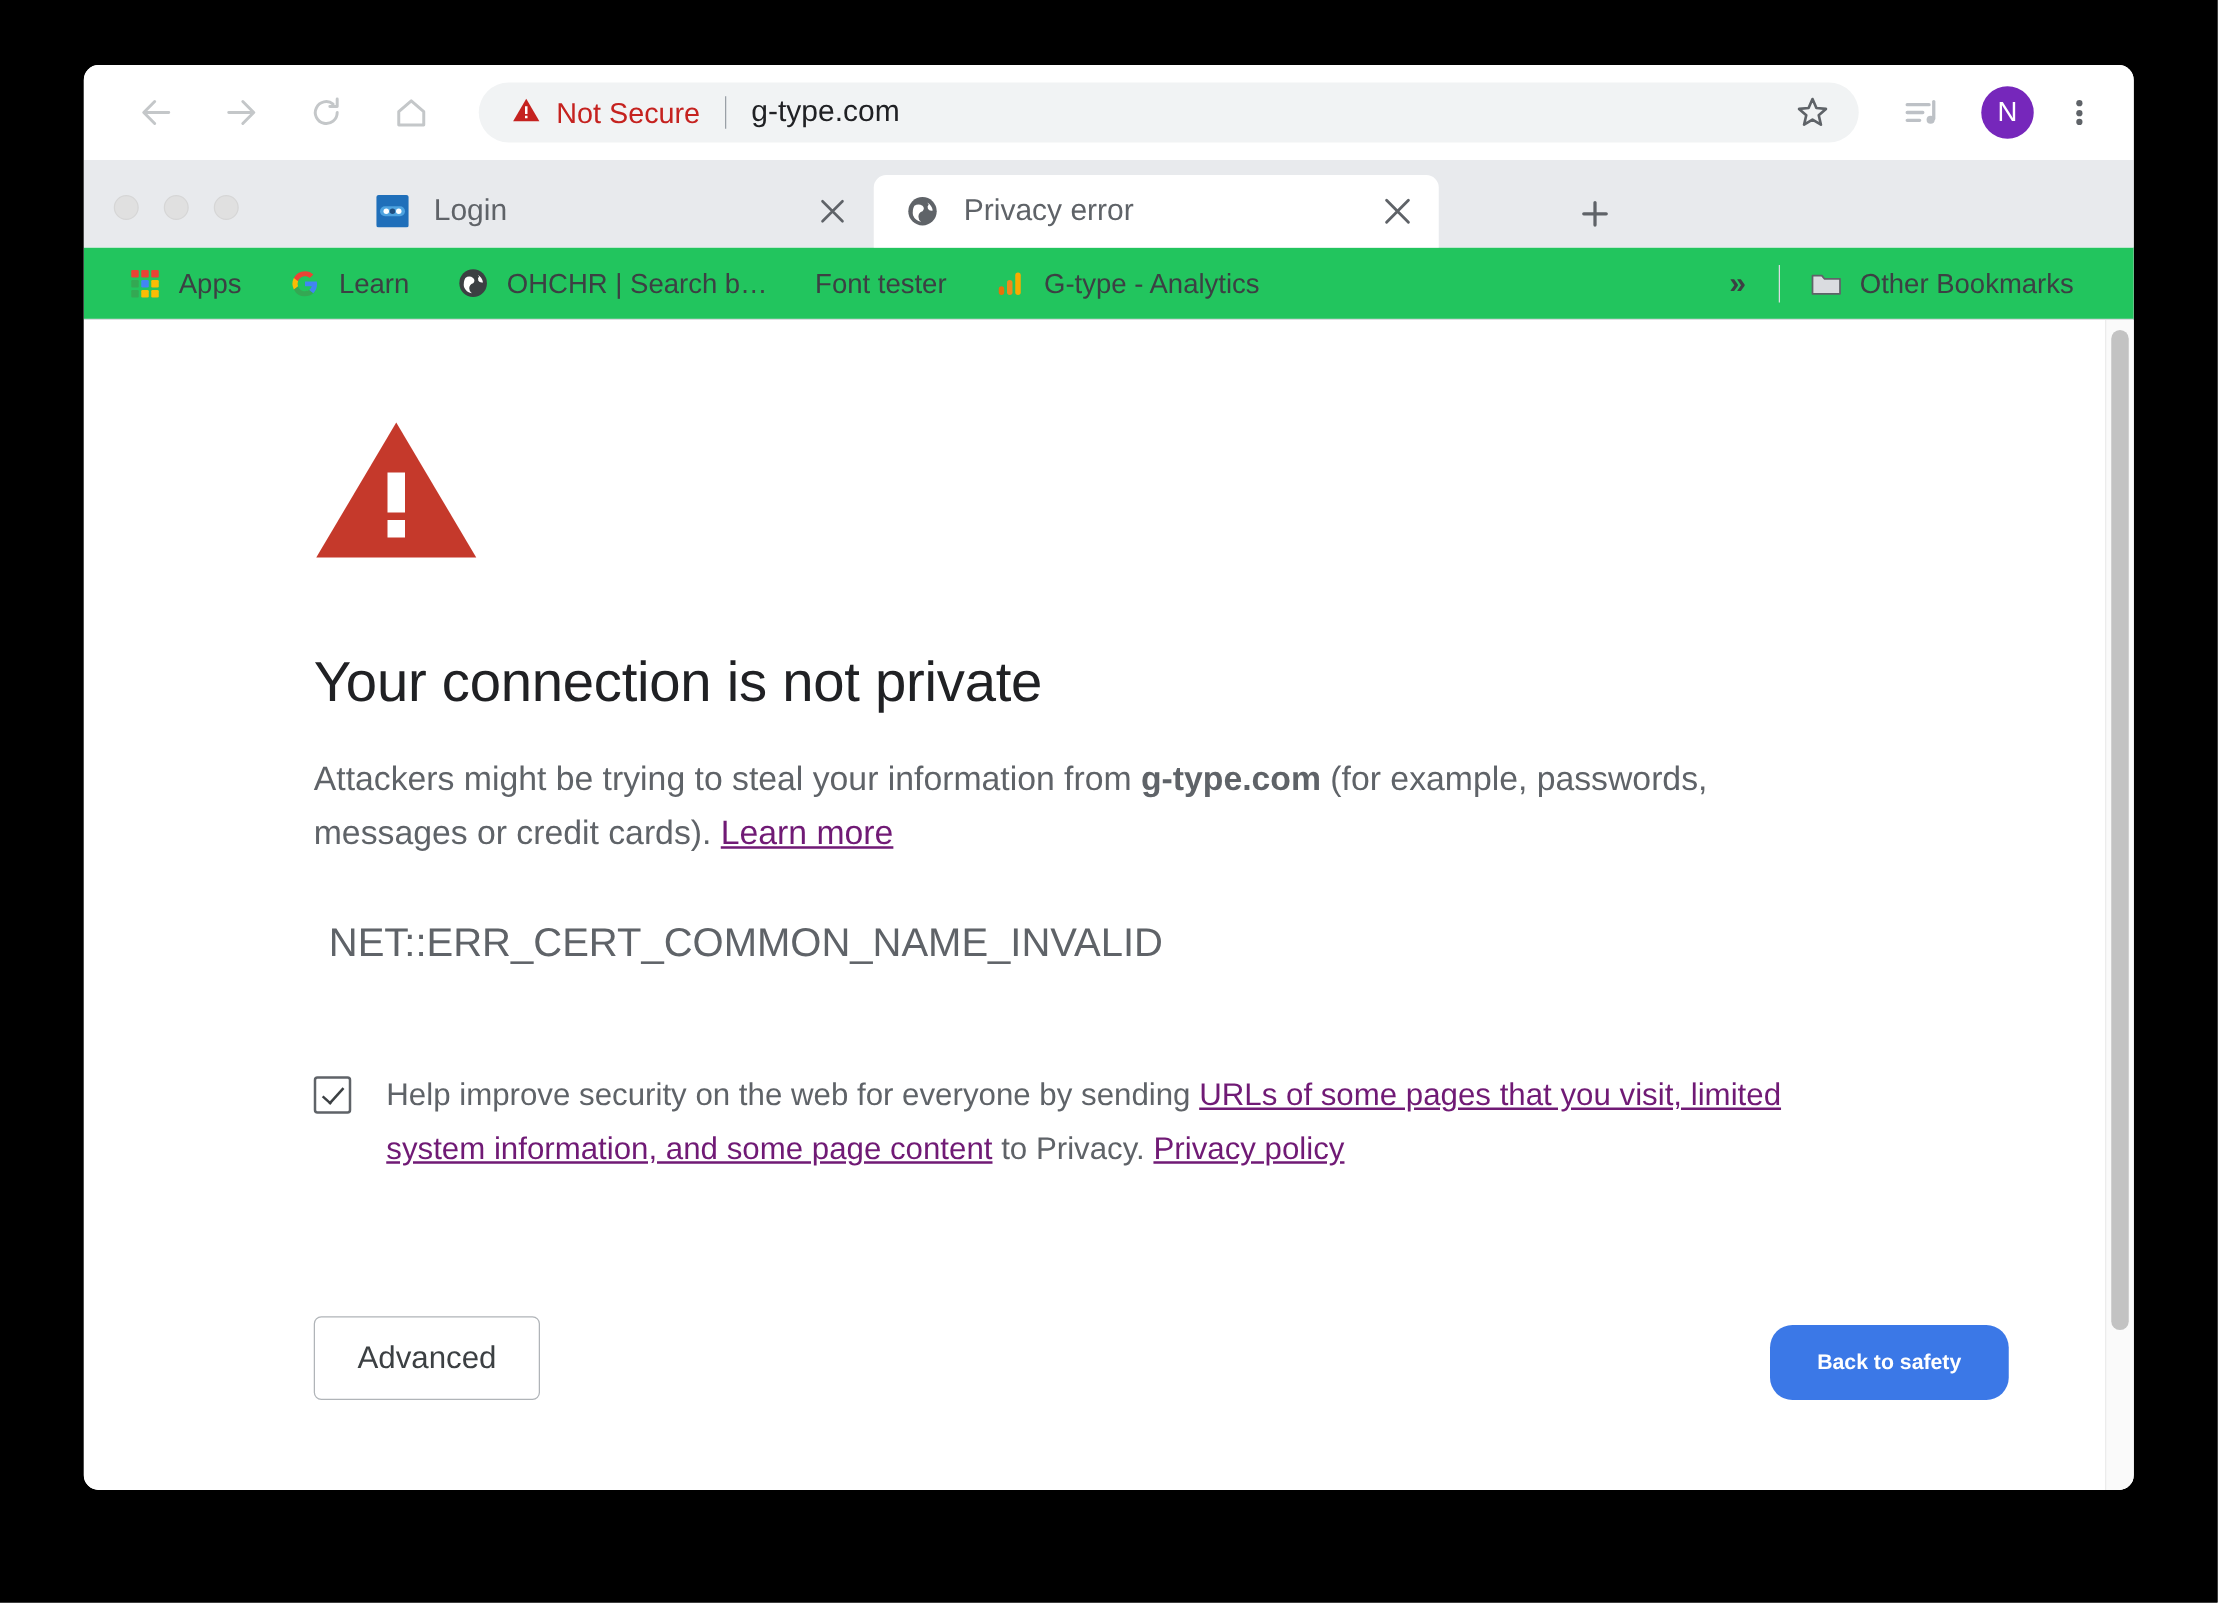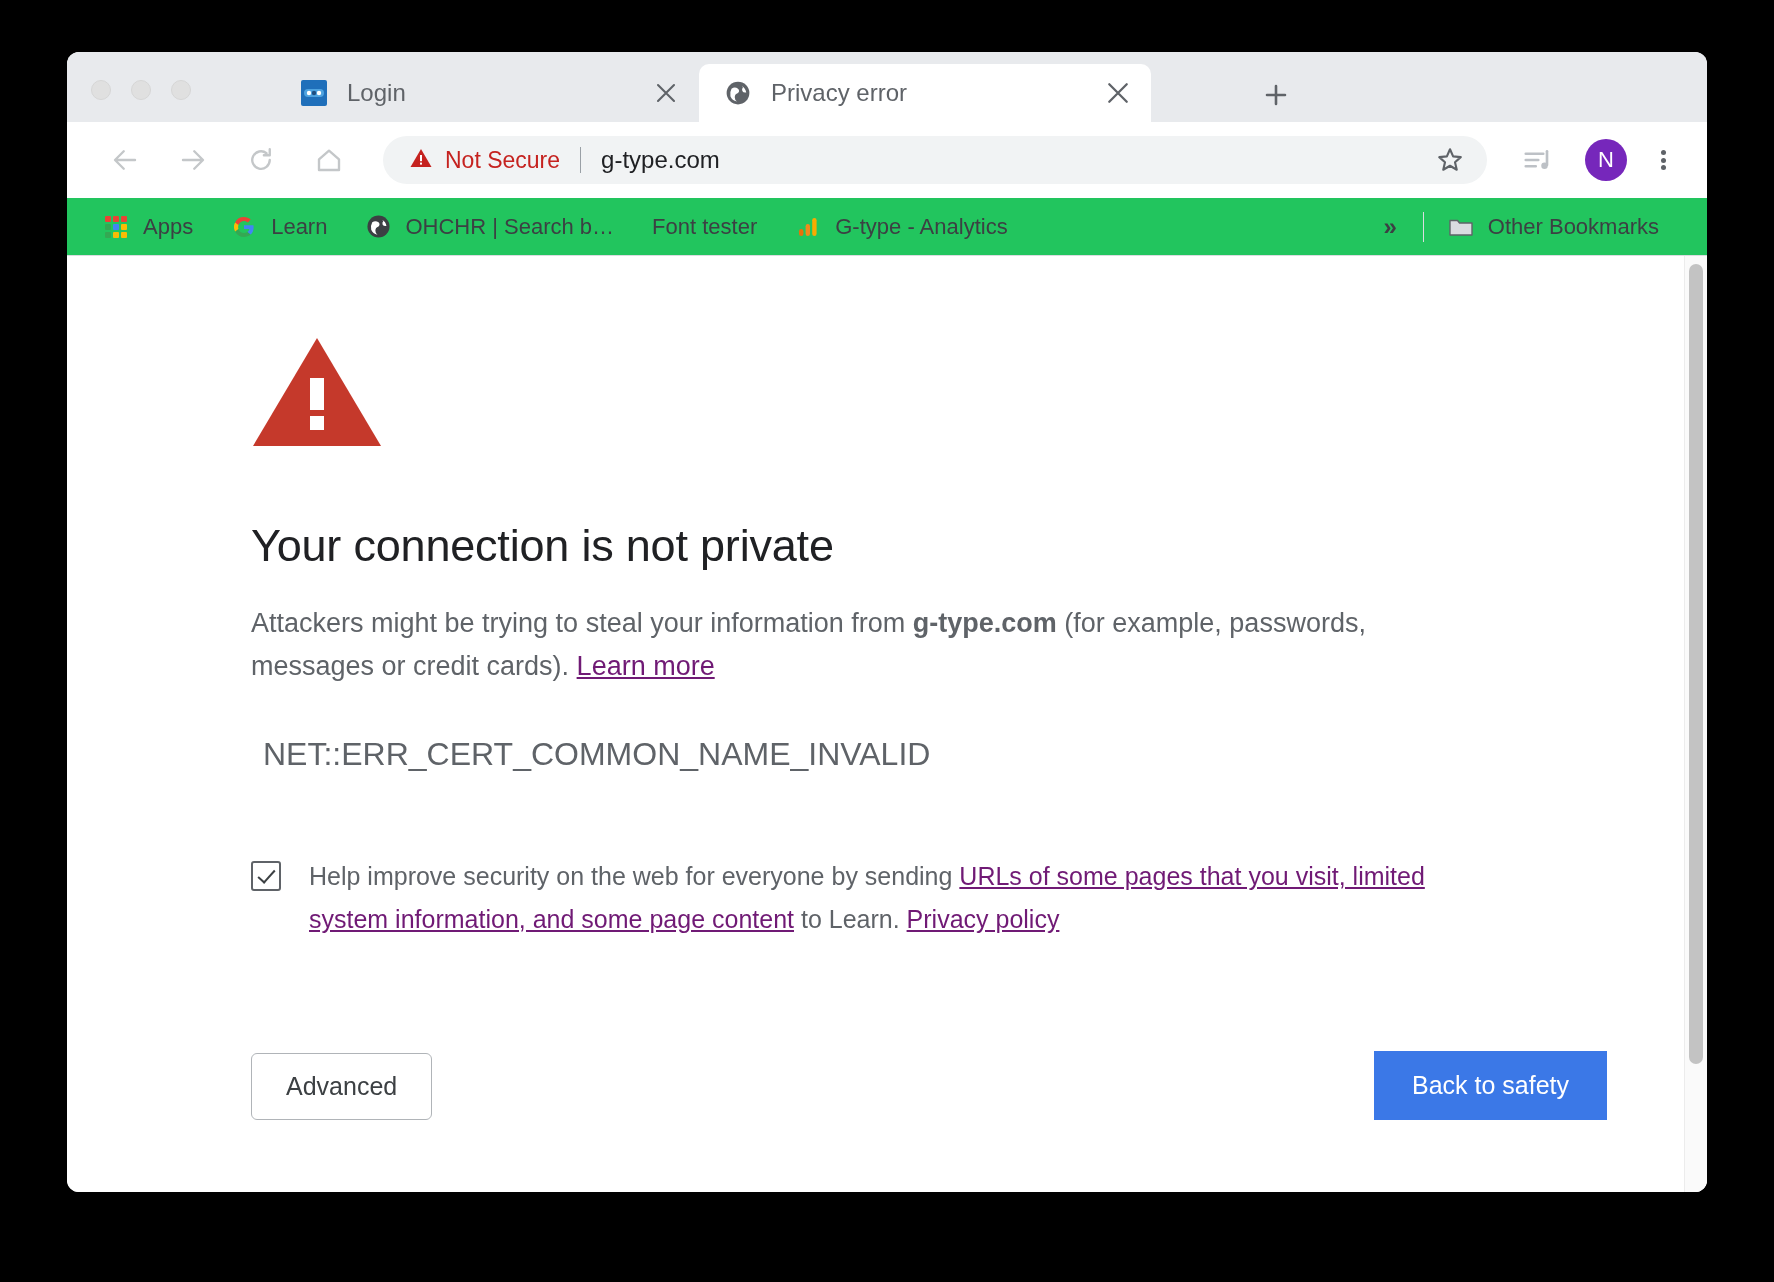--- a/index.html
+++ b/index.html
@@ -323,24 +323,24 @@
     border-radius: 6px;
     color: #3c4043;
     font-size: 25px;
     padding: 18px 34px;
     font-family: "Liberation Sans", sans-serif;
     cursor: pointer;
   }
   #back-to-safety-button {
     background: #3b78e7;
     border: none;
-    border-radius: 0;
+    border-radius: 18px;
     color: #ffffff;
-    font-size: 25px;
-    font-weight: normal;
+    font-size: 17px;
+    font-weight: bold;
     padding: 20px 38px;
     font-family: "Liberation Sans", sans-serif;
     cursor: pointer;
   }
 
   #page-scrollbar-track {
     position: absolute;
     top: 0; right: 0;
     width: 22px;
     height: 100%;
@@ -354,69 +354,20 @@
     width: 14px;
     height: 800px;
     background: #c3c3c3;
     border-radius: 7px;
   }
 </style>
 </head>
 <body>
 
 <div id="browser-window">
-
-  <div id="tab-strip">
-
-    <div id="traffic-lights">
-      <div class="traffic-light"></div>
-      <div class="traffic-light"></div>
-      <div class="traffic-light"></div>
-    </div>
-
-    <div class="tab" id="tab-0">
-      <span class="tab-favicon">
-        <svg width="26" height="26" viewBox="0 0 26 26">
-          <rect x="0" y="0" width="26" height="26" rx="2" fill="#1f6fba"></rect>
-          <rect x="3" y="9" width="20" height="8" rx="4" fill="#4ea3e0"></rect>
-          <circle cx="8" cy="13" r="2.2" fill="#ffffff"></circle>
-          <circle cx="13" cy="13" r="2.2" fill="#1f4f82"></circle>
-          <circle cx="18" cy="13" r="2.2" fill="#ffffff"></circle>
-        </svg>
-      </span>
-      <span class="tab-title">Login</span>
-      <span class="tab-close">
-        <svg width="22" height="22" viewBox="0 0 22 22">
-          <path d="M3 3 L19 19 M19 3 L3 19" stroke="#5f6368" stroke-width="2.1" fill="none" stroke-linecap="round"></path>
-        </svg>
-      </span>
-    </div>
-
-    <div class="tab" id="tab-1">
-      <span class="tab-favicon">
-        <svg width="26" height="26" viewBox="0 0 24 24">
-          <circle cx="12" cy="12" r="10.5" fill="#5f6368"></circle>
-          <path d="M6 8 Q9 6 12 8 Q14 10 12 12 Q9 13 9 16 Q9 18.5 11 19.8 Q6.5 19 5 15 Q4.3 11 6 8 Z" fill="#ffffff"></path>
-          <path d="M15.5 5.5 Q19 7.5 19.6 11.5 Q17 12 16 10.2 Q15.2 8.2 16.6 7 Z" fill="#ffffff"></path>
-        </svg>
-      </span>
-      <span class="tab-title">Privacy error</span>
-      <span class="tab-close">
-        <svg width="24" height="24" viewBox="0 0 22 22">
-          <path d="M3 3 L19 19 M19 3 L3 19" stroke="#5f6368" stroke-width="2.1" fill="none" stroke-linecap="round"></path>
-        </svg>
-      </span>
-    </div>
-
-    <div id="new-tab-button">
-      <svg width="26" height="26" viewBox="0 0 26 26">
-        <path d="M13 4 L13 22 M4 13 L22 13" stroke="#5f6368" stroke-width="2.6" stroke-linecap="round"></path>
-      </svg>
-    </div>
-  </div>
 
   <div id="toolbar">
 
     <div class="nav-btn" id="nav-back">
       <svg width="30" height="30" viewBox="0 0 24 24">
         <path d="M20 12 H5 M11 5 L4 12 L11 19" stroke="#c4c7c9" stroke-width="1.9" fill="none" stroke-linecap="round" stroke-linejoin="round"></path>
       </svg>
     </div>
     <div class="nav-btn">
       <svg width="30" height="30" viewBox="0 0 24 24">
@@ -462,20 +413,69 @@
         <circle cx="18" cy="16.6" r="2.6" fill="#bdc1c6"></circle>
       </svg>
     </div>
     <div id="profile-avatar">N</div>
     <div id="chrome-menu-btn">
       <div>
         <div class="dot3"></div>
         <div class="dot3"></div>
         <div class="dot3"></div>
       </div>
+    </div>
+  </div>
+
+  <div id="tab-strip">
+
+    <div id="traffic-lights">
+      <div class="traffic-light"></div>
+      <div class="traffic-light"></div>
+      <div class="traffic-light"></div>
+    </div>
+
+    <div class="tab" id="tab-0">
+      <span class="tab-favicon">
+        <svg width="26" height="26" viewBox="0 0 26 26">
+          <rect x="0" y="0" width="26" height="26" rx="2" fill="#1f6fba"></rect>
+          <rect x="3" y="9" width="20" height="8" rx="4" fill="#4ea3e0"></rect>
+          <circle cx="8" cy="13" r="2.2" fill="#ffffff"></circle>
+          <circle cx="13" cy="13" r="2.2" fill="#1f4f82"></circle>
+          <circle cx="18" cy="13" r="2.2" fill="#ffffff"></circle>
+        </svg>
+      </span>
+      <span class="tab-title">Login</span>
+      <span class="tab-close">
+        <svg width="22" height="22" viewBox="0 0 22 22">
+          <path d="M3 3 L19 19 M19 3 L3 19" stroke="#5f6368" stroke-width="2.1" fill="none" stroke-linecap="round"></path>
+        </svg>
+      </span>
+    </div>
+
+    <div class="tab" id="tab-1">
+      <span class="tab-favicon">
+        <svg width="26" height="26" viewBox="0 0 24 24">
+          <circle cx="12" cy="12" r="10.5" fill="#5f6368"></circle>
+          <path d="M6 8 Q9 6 12 8 Q14 10 12 12 Q9 13 9 16 Q9 18.5 11 19.8 Q6.5 19 5 15 Q4.3 11 6 8 Z" fill="#ffffff"></path>
+          <path d="M15.5 5.5 Q19 7.5 19.6 11.5 Q17 12 16 10.2 Q15.2 8.2 16.6 7 Z" fill="#ffffff"></path>
+        </svg>
+      </span>
+      <span class="tab-title">Privacy error</span>
+      <span class="tab-close">
+        <svg width="24" height="24" viewBox="0 0 22 22">
+          <path d="M3 3 L19 19 M19 3 L3 19" stroke="#5f6368" stroke-width="2.1" fill="none" stroke-linecap="round"></path>
+        </svg>
+      </span>
+    </div>
+
+    <div id="new-tab-button">
+      <svg width="26" height="26" viewBox="0 0 26 26">
+        <path d="M13 4 L13 22 M4 13 L22 13" stroke="#5f6368" stroke-width="2.6" stroke-linecap="round"></path>
+      </svg>
     </div>
   </div>
 
   <div id="bookmarks-bar">
 
     <div class="bookmark">
       <span class="bm-icon">
         <span class="apps-grid">
           <i style="background:#ea4335"></i>
             <i style="background:#ea4335"></i>
@@ -555,21 +555,21 @@
       </div>
 
       <h1 id="error-heading">Your connection is not private</h1>
 
       <p id="error-paragraph"><span>Attackers might be trying to steal your information from </span><b>g-type.com</b><span> (for example, passwords, messages or credit cards). </span><a class="inline-link">Learn more</a></p>
 
       <p id="error-code">NET::ERR_CERT_COMMON_NAME_INVALID</p>
 
       <div id="optin-row">
         <div id="optin-checkbox"></div>
-        <div id="optin-text"><span>Help improve security on the web for everyone by sending </span><a class="inline-link">URLs of some pages that you visit, limited system information, and some page content</a><span> to Learn. </span><a class="inline-link">Privacy policy</a></div>
+        <div id="optin-text"><span>Help improve security on the web for everyone by sending </span><a class="inline-link">URLs of some pages that you visit, limited system information, and some page content</a><span> to Privacy. </span><a class="inline-link">Privacy policy</a></div>
       </div>
     </div>
 
     <div id="button-row">
       <button id="advanced-button">Advanced</button>
       <button id="back-to-safety-button">Back to safety</button>
     </div>
 
     <div id="page-scrollbar-track">
       <div id="page-scrollbar-thumb"></div>

